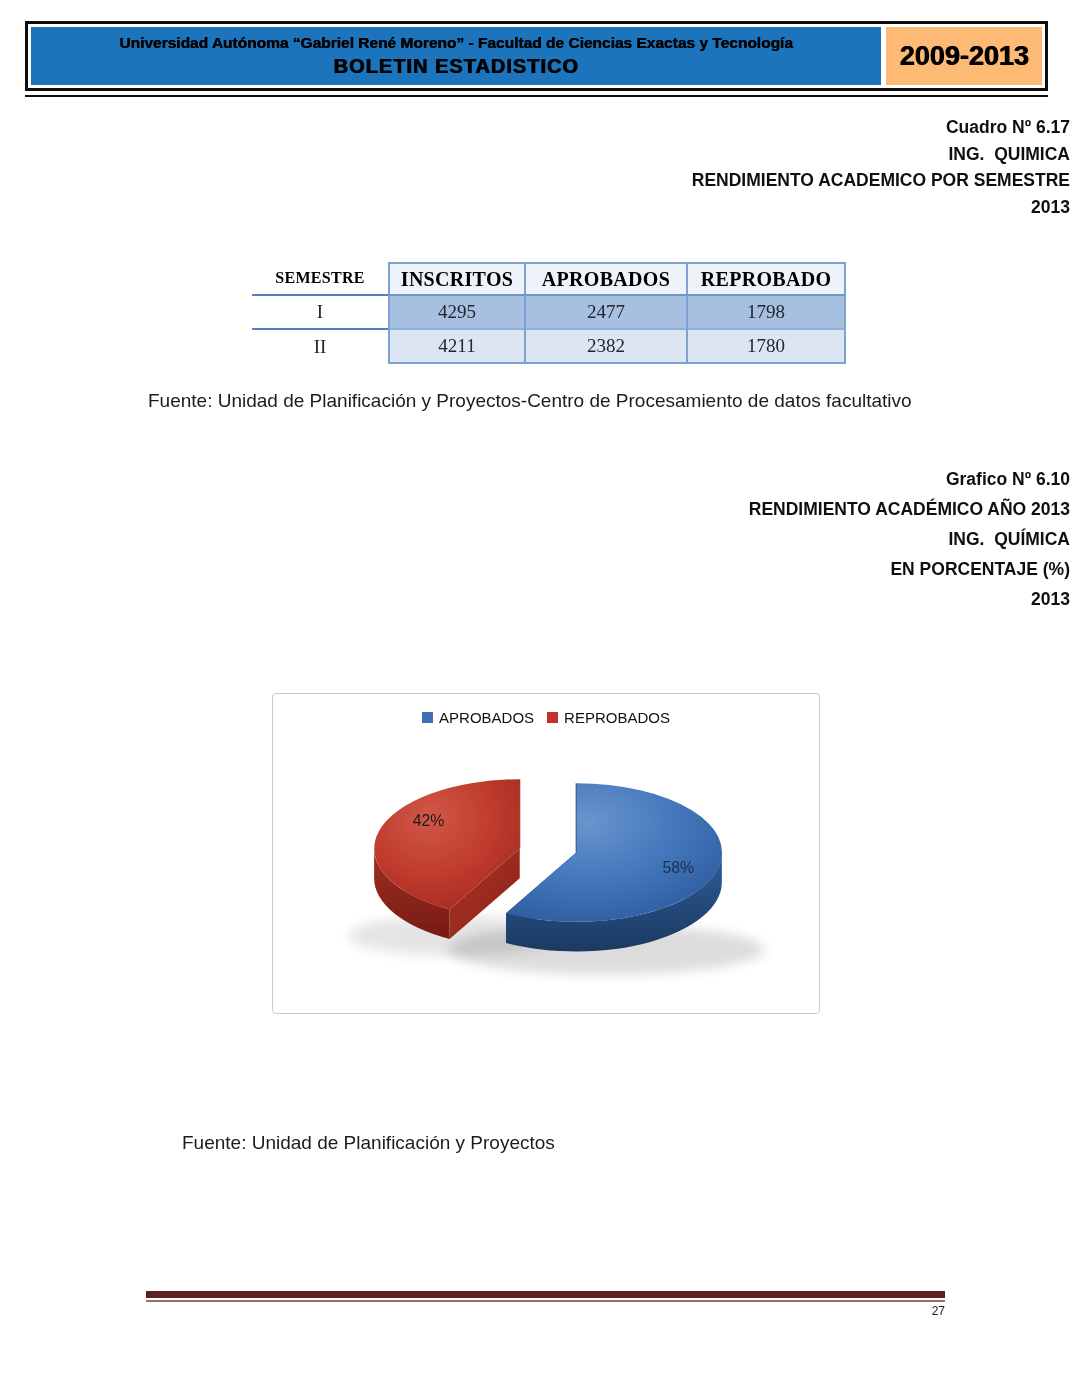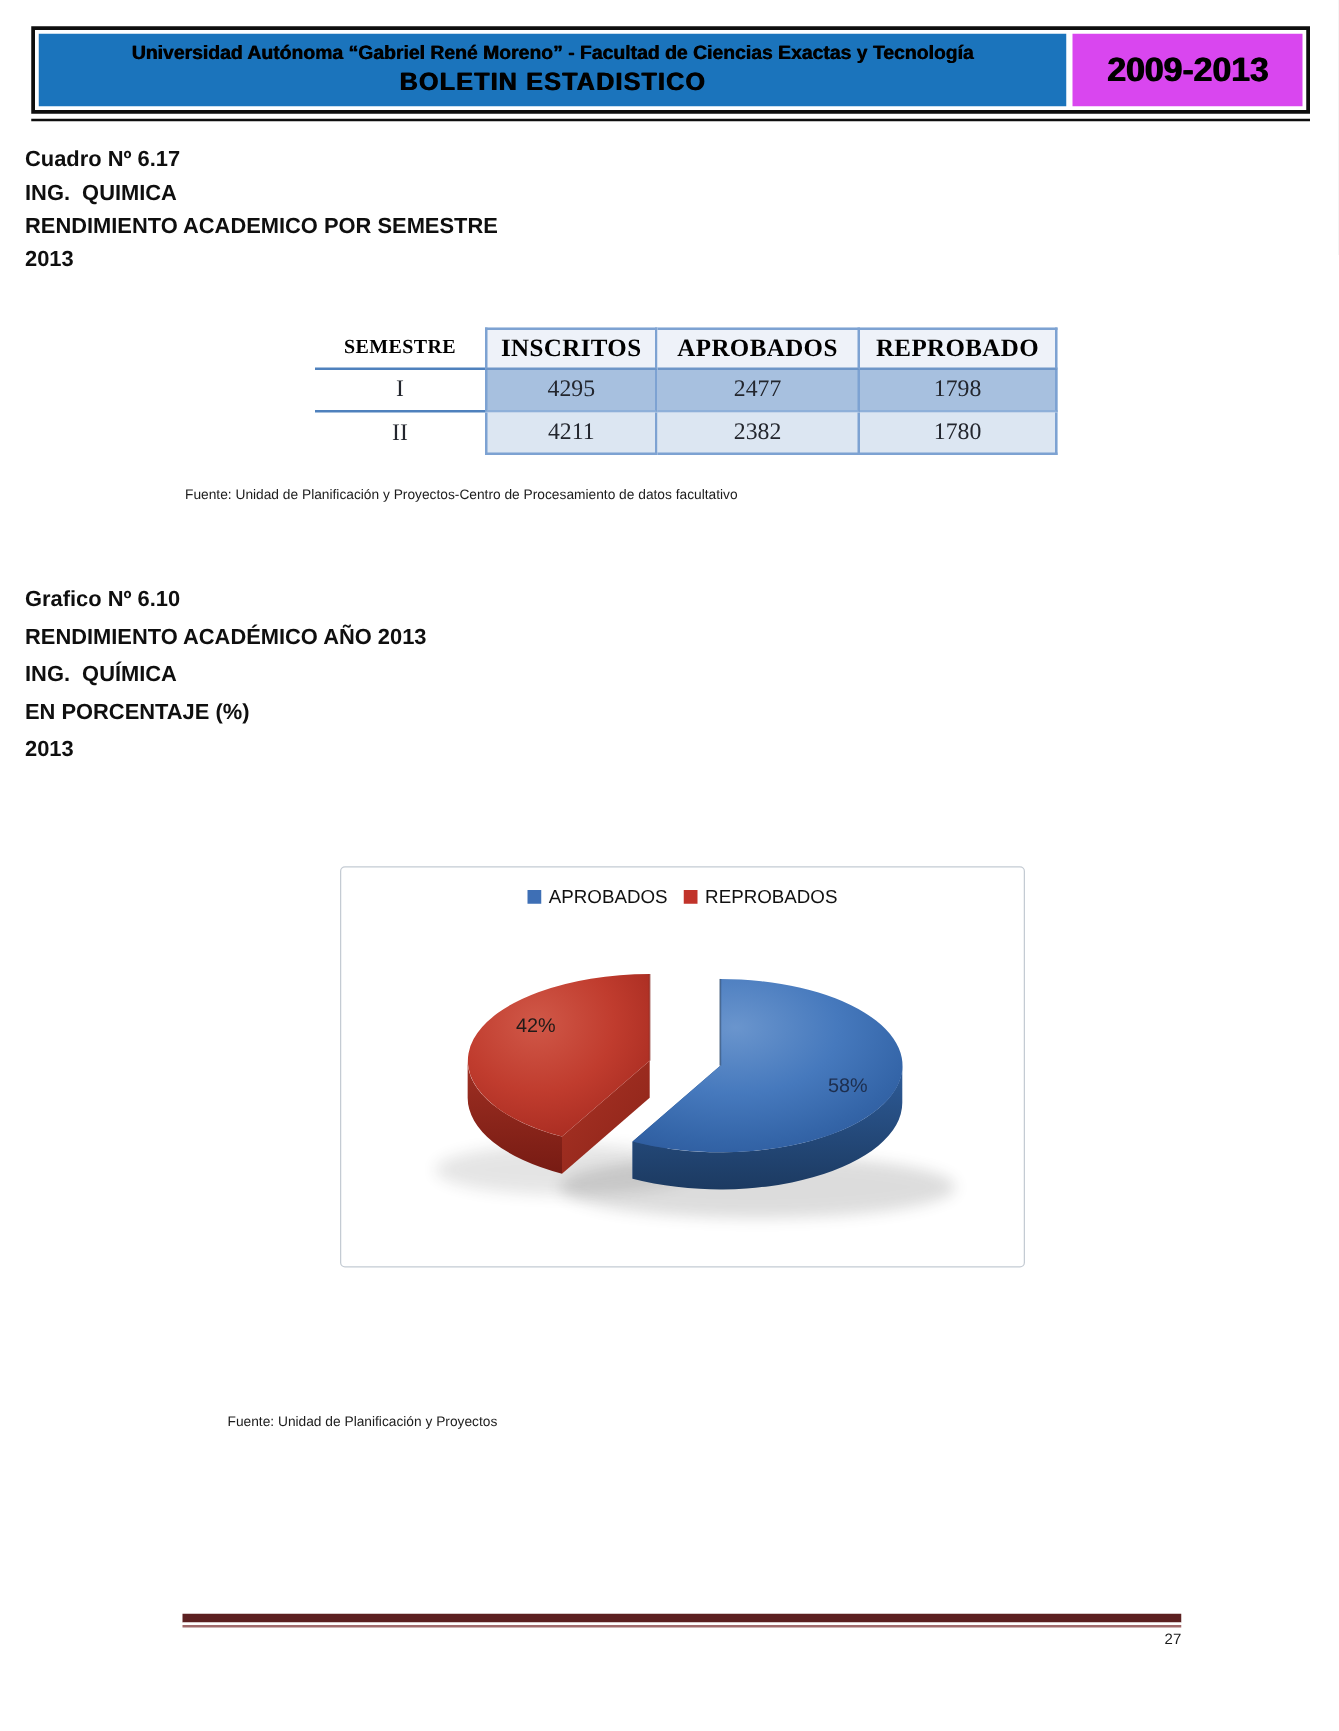--- a/index.html
+++ b/index.html
@@ -7,27 +7,27 @@
         font-family:"Liberation Sans",sans-serif;overflow:hidden;color:#000;}
 
   
   .header-frame{position:absolute;left:25px;top:21px;width:1023px;height:70px;
 0                box-sizing:border-box;border:3px solid #0e0e0e;background:#fff;
                 display:flex;gap:5px;padding:3px;box-sizing:border-box;}
   .header-blue{flex:1;background:#1b74bc;display:flex;flex-direction:column;
                justify-content:center;align-items:center;gap:3px;}
   .hdr-line1{font-size:15.5px;font-weight:bold;color:#000;text-shadow:0.5px 0 #000;white-space:nowrap;}
   .hdr-line2{font-size:20px;font-weight:bold;letter-spacing:1px;color:#000;text-shadow:0.8px 0 #000;}
-  .header-red{width:184px;background:#d946ef;display:flex;align-items:center;justify-content:center;
+  .header-red{width:156px;background:#fdba74;display:flex;align-items:center;justify-content:center;
               font-size:27px;font-weight:bold;color:#000;text-shadow:0.9px 0 #000;}
   .header-underline{position:absolute;left:25px;top:95px;width:1023px;height:0;
                     border-top:2.5px solid #0e0e0e;}
 
   
-  .title-block{position:absolute;left:20px;width:1050px;text-align:left;font-weight:bold;
+  .title-block{position:absolute;left:20px;width:1050px;text-align:right;font-weight:bold;
                color:#0f0f0f;}
   .cuadro-title{top:114px;font-size:17.5px;line-height:26.5px;}
   .grafico-title{top:464px;font-size:17.5px;line-height:30px;}
   .title-line{white-space:pre-wrap;}
 
   
   .tbl{position:absolute;left:252px;top:262px;display:grid;
        grid-template-columns:136px 138px 162px 158px;grid-auto-rows:34px;
        font-family:"Liberation Serif",serif;}
   .cell{display:flex;align-items:center;justify-content:center;box-sizing:border-box;}
@@ -36,21 +36,21 @@
   .first-data{border-left:2px solid #7da2d2;}
   .th-sem{background:transparent;font-weight:bold;font-size:16px;letter-spacing:0.3px;
           border-bottom:2px solid #4f81bd;}
   .td{font-size:19px;color:#23262e;border-right:2px solid #7da2d2;}
   .r1{background:#a7c0df;border-bottom:2px solid #8fb0d9;}
   .r2{background:#dce6f2;border-bottom:2px solid #7da2d2;}
   .td-sem{font-size:19px;color:#23262e;}
   .td-sem.r1sem{border-bottom:2px solid #4f81bd;}
 
   
-  .source{position:absolute;left:148px;font-size:11px;color:#1c1c1c;}
+  .source{position:absolute;left:148px;font-size:19px;color:#1c1c1c;}
   .source-1{top:390px;}
   .source-2{top:1132px;margin-left:34px;}
 
   
   .chart-frame{position:absolute;left:272px;top:693px;width:548px;height:321px;
                box-sizing:border-box;background:#fff;border:1.5px solid #c4cbd3;border-radius:4px;}
   .legend{position:absolute;left:0;right:0;top:15px;display:flex;justify-content:center;
           align-items:center;gap:13px;font-size:15px;color:#111;}
   .legend-item{display:flex;align-items:center;gap:6px;}
   .swatch{width:11px;height:11px;display:inline-block;}

